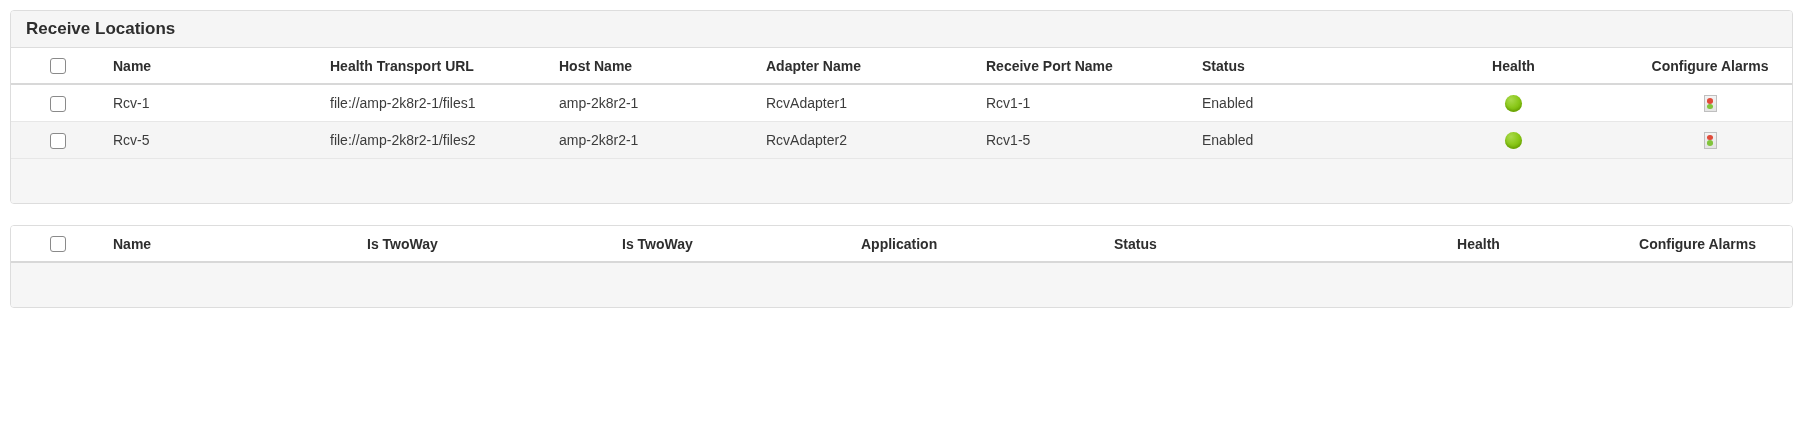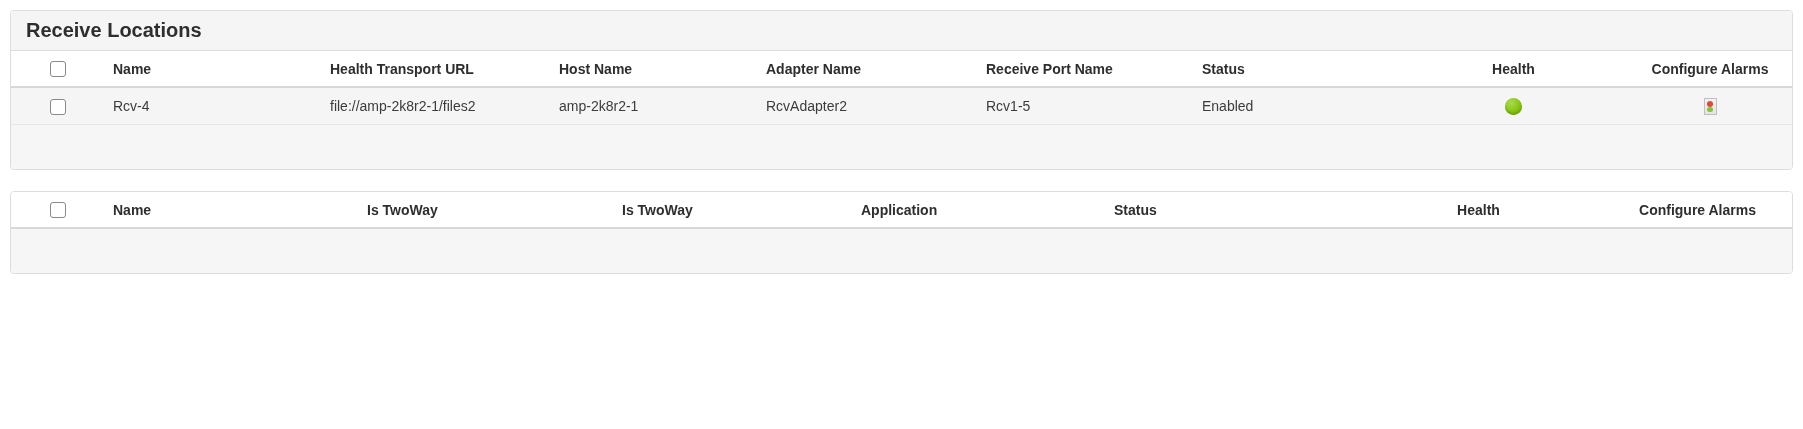--- a/index.html
+++ b/index.html
@@ -17,21 +17,21 @@
     border-radius: 4px;
     overflow: hidden;
     margin-bottom: 21px;
     background: #ffffff;
   }
   .panel-heading {
     background: #f5f5f5;
     border-bottom: 1px solid #dddddd;
     padding: 8px 15px;
     font-weight: bold;
-    font-size: 20px;
+    font-size: 17px;
     color: #2e2e2e;
   }
 
   table.grid { width: 100%; border-collapse: collapse; table-layout: fixed; }
   table.grid th, table.grid td {
     padding: 9px 8px;
     text-align: left;
     vertical-align: middle;
     overflow: hidden;
     white-space: nowrap;
@@ -112,23 +112,37 @@
             <th>Health Transport URL</th>
             <th>Host Name</th>
             <th>Adapter Name</th>
             <th>Receive Port Name</th>
             <th>Status</th>
             <th class="al-center">Health</th>
             <th class="al-center">Configure Alarms</th>
           </tr>
         </thead>
         <tbody>
+          <tr>
+            <td class="al-center"><input type="checkbox" class="cb" style=""></td>
+            <td>Rcv-1</td>
+            <td>file://amp-2k8r2-1/files1</td>
+            <td>amp-2k8r2-1</td>
+            <td>RcvAdapter1</td>
+            <td>Rcv1-1</td>
+            <td>Enabled</td>
+            <td class="al-center"><span class="health-dot"></span></td>
+            <td class="al-center"><span class="alarm-icon">
+                <span class="lamp red"></span>
+                <span class="lamp green"></span>
+              </span></td>
+          </tr>
           <tr class="highlighted">
             <td class="al-center"><input type="checkbox" class="cb" style=""></td>
-            <td>Rcv-4</td>
+            <td>Rcv-5</td>
             <td>file://amp-2k8r2-1/files2</td>
             <td>amp-2k8r2-1</td>
             <td>RcvAdapter2</td>
             <td>Rcv1-5</td>
             <td>Enabled</td>
             <td class="al-center"><span class="health-dot"></span></td>
             <td class="al-center"><span class="alarm-icon">
                 <span class="lamp red"></span>
                 <span class="lamp green"></span>
               </span></td>

